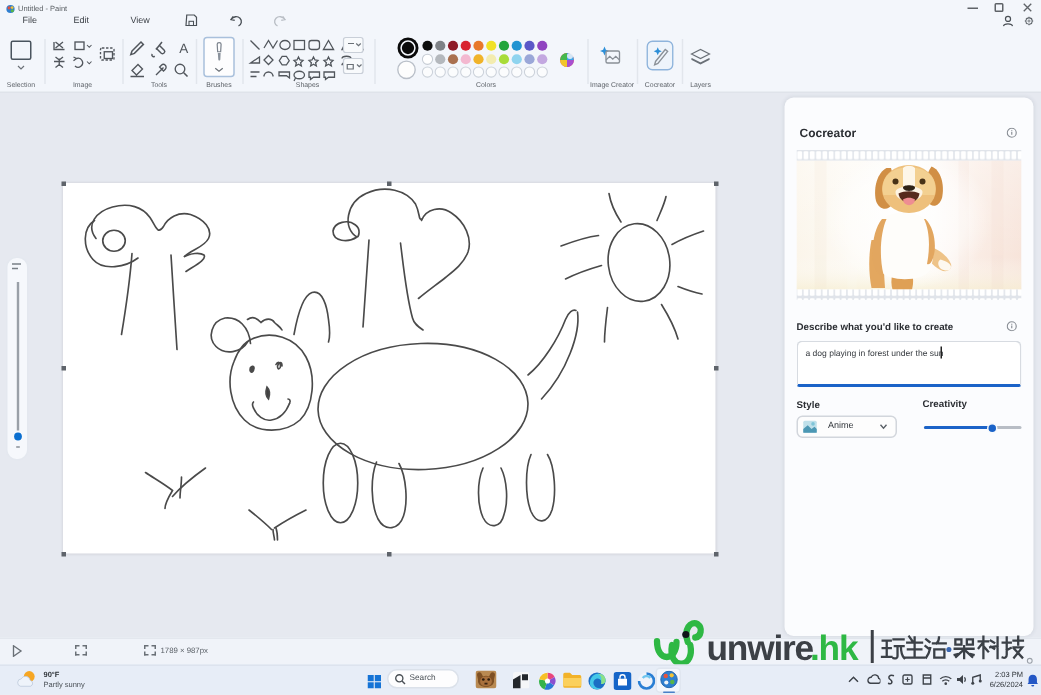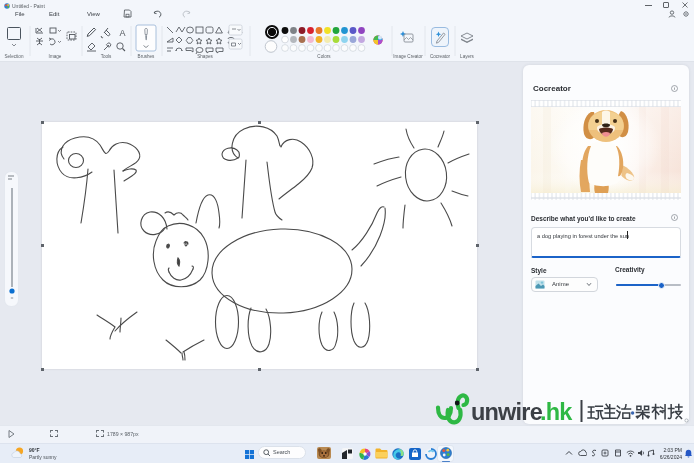--- a/index.html
+++ b/index.html
@@ -393,21 +393,21 @@
   <div class="abs" style="left:552px;top:281px;font-size:6px;color:#34383d;">Anime</div>
   <svg class="abs" style="left:586px;top:282px;" width="6" height="5" viewBox="0 0 6 5">
       <path d="M1 1.2 L3 3.5 L5 1.2" fill="none" stroke="#5a6067" stroke-width="0.9"></path>
     </svg>
 
   <div class="abs" style="left:615px;top:266px;font-size:6.5px;font-weight:bold;color:#2b2e33;">Creativity</div>
   <div class="abs" style="left:616px;top:283.5px;width:65px;height:2.5px;background:#b8bdc5;border-radius:2px;"></div>
   <div class="abs" style="left:616px;top:283.5px;width:45px;height:2.5px;background:#1b63c8;border-radius:2px;"></div>
   <div class="abs" style="left:658px;top:281.5px;width:7px;height:7px;border-radius:50%;background:#1b63c8;border:1.5px solid #f8fafc;"></div>
 
-  <div id="watermark" class="abs" style="left:428px;top:378px;width:266px;height:50px;">
+  <div id="watermark" class="abs" style="left:428px;top:398px;width:266px;height:50px;">
     <svg width="266" height="50" viewBox="0 0 266 50">
 
       <g fill="none" stroke="#2eb844" stroke-width="4.2" stroke-linecap="round">
         <path d="M10 29.5 C10 36.5 13 40 16.5 40 C20 40 23 36.5 23 30"></path>
         <path d="M20 32 C18.5 40 22 44.8 26.5 44.4 C31 44 33.6 39 32.2 32"></path>
         <path d="M30.5 30 C27.5 21.5 32.5 15.5 37 18 C40.5 20.5 39.5 26.5 35.5 27"></path>
       </g>
       <circle cx="29.2" cy="25" r="2.4" fill="#101418"></circle>
 
       <text x="43" y="42" font-family="Liberation Sans" font-weight="bold" font-size="23.5" letter-spacing="-0.8" fill="#3c4046">unwire</text>

